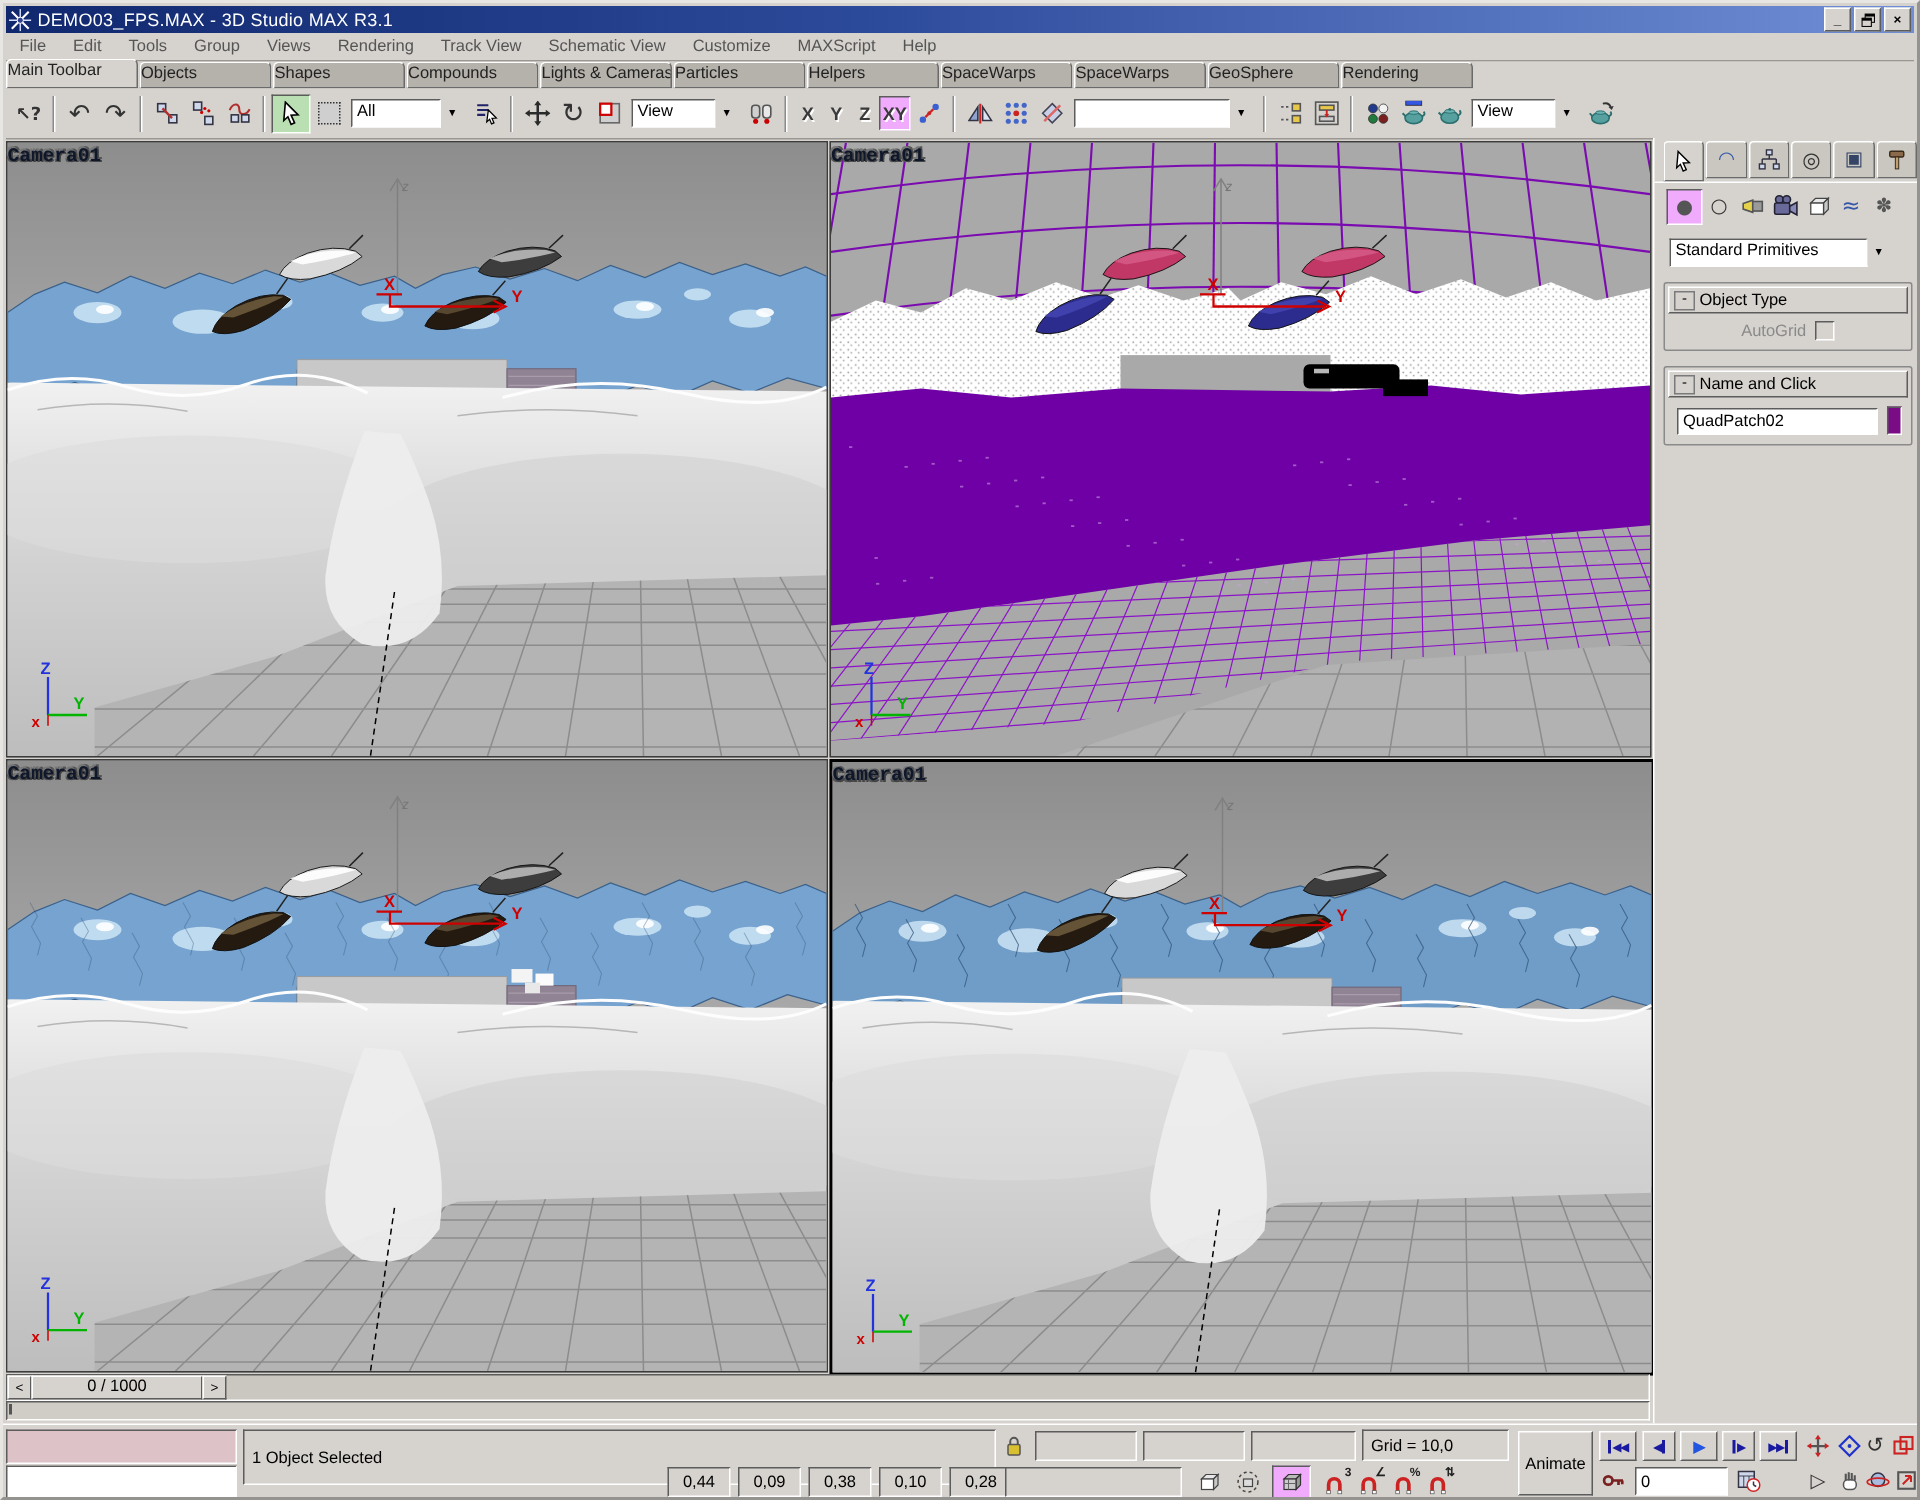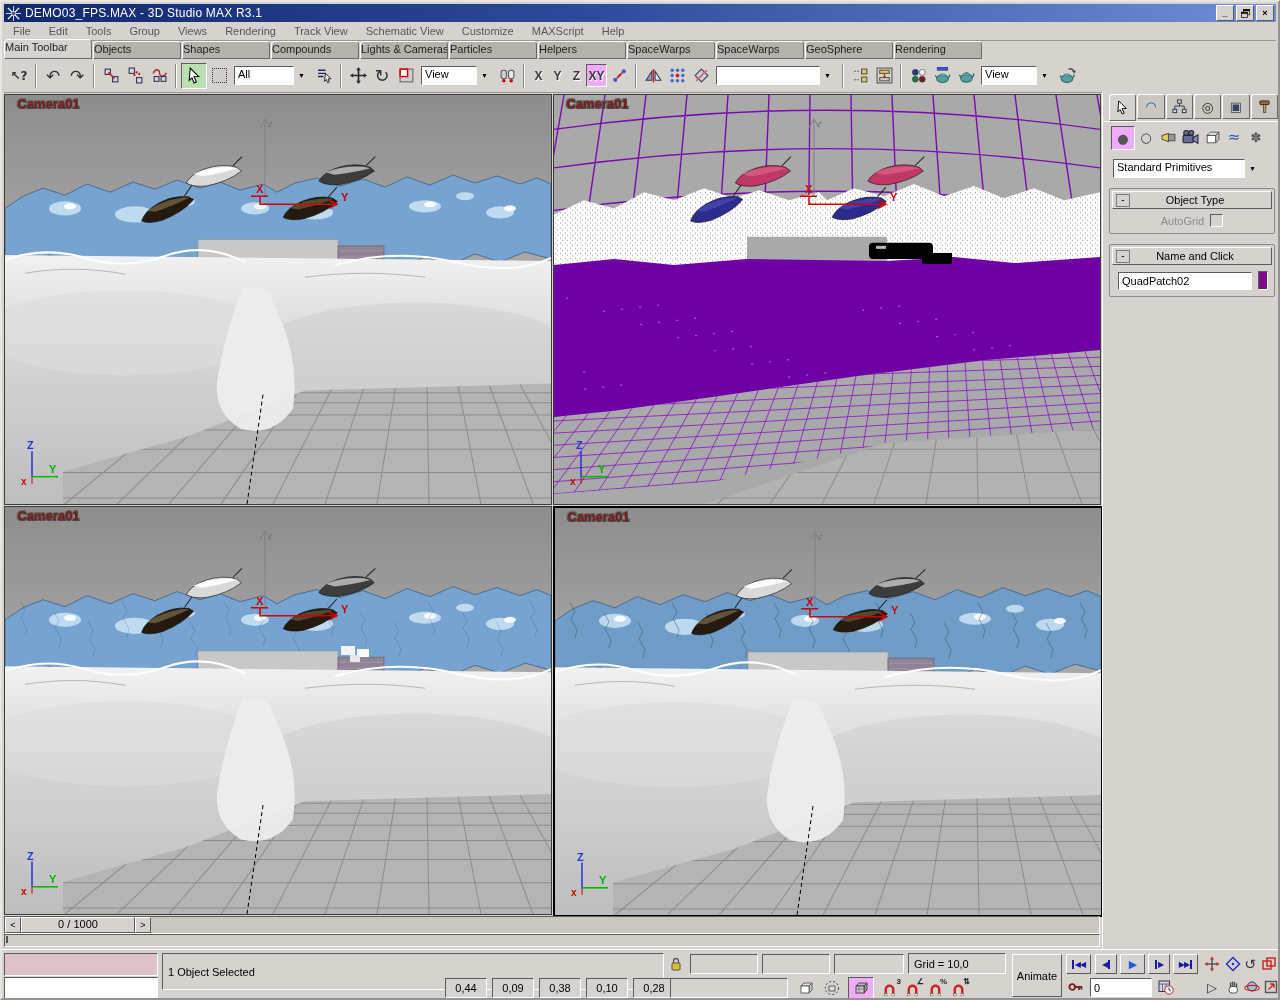--- a/index.html
+++ b/index.html
@@ -38,22 +38,22 @@
     font-weight:bold;color:#3a3a3a;text-shadow:1px 1px 0 #fff;font-size:12px;flex:0 0 auto}
   .dd{display:flex;align-items:center;height:20px;flex:0 0 auto;margin:0 3px}
   .ddv{background:#fff;border:1px solid;border-color:#5c5c5c #fff #fff #5c5c5c;height:16px;
     padding:1px 3px 0 3px;font-size:11px;overflow:hidden;white-space:nowrap}
   .dda{width:15px;height:18px;background:#d6d3ce;display:flex;align-items:center;justify-content:center;font-size:7px}
   .regionbox{width:13px;height:13px;border:1.5px dotted #333;background:#cfcfcf}
   
   .vp{position:absolute;background:#9a9a9a;border:1px solid #3c3c3c}
   .vp.activevp{border:2px solid #000}
   .vp svg.scene{position:absolute;left:0;top:0;width:100%;height:100%}
-  .vplabel{position:absolute;left:12px;top:1px;font-family:Liberation Sans, sans-serif;font-weight:bold;
-    font-size:13px;color:#7f1d1d;text-shadow:1px 1px 0 #444,-1px -1px 0 #777,1px -1px 0 #555,-1px 1px 0 #555;z-index:3}
+  .vplabel{position:absolute;left:0;top:1px;font-family:Liberation Mono, monospace;font-weight:bold;
+    font-size:13px;color:#0f172a;text-shadow:1px 1px 0 #444,-1px -1px 0 #777,1px -1px 0 #555,-1px 1px 0 #555;z-index:3}
   
   #timeslider{position:absolute;left:2px;top:914px;width:1094px;height:16px;
     border:1px solid;border-color:#5c5c5c #fff #fff #5c5c5c;background:#cac7c0;display:flex;align-items:center}
   .tsarrow{width:14px;height:14px;background:#d6d3ce;border:1px solid;border-color:#fff #5c5c5c #5c5c5c #fff;
     display:flex;align-items:center;justify-content:center;font-size:9px}
   #tsbtn{width:112px;height:14px;background:#d6d3ce;border:1px solid;border-color:#fff #5c5c5c #5c5c5c #fff;
     text-align:center;padding-top:0}
   #trackbar{position:absolute;left:2px;top:932px;width:1094px;height:11px;
     border:1px solid;border-color:#5c5c5c #fff #fff #5c5c5c;background:#d0cdc6}
   #trackbar .mark{position:absolute;left:1px;top:1px;width:3px;height:7px;border-left:2px solid #555}
@@ -65,21 +65,21 @@
     background:#cac7c0;border:1px solid;border-color:#fff #6a6a6a #6a6a6a #fff;border-radius:3px 3px 0 0;margin-right:1px}
   .cp-tab.active{background:#d6d3ce;height:25px}
   .cp-sub{display:flex;padding:4px 2px 2px 8px;border-top:1px solid #fff}
   .cp-sub .ti{width:22px;height:22px}
   .cp-dd{margin:6px 8px 0 10px}
   .rollout{margin:10px 6px 0 6px;border:1px solid #8a8a8a;border-radius:2px;padding-bottom:6px;background:#d6d3ce}
   .rhead{display:flex;align-items:center;height:16px;margin:2px;background:#d6d3ce;
     border:1px solid;border-color:#fff #5c5c5c #5c5c5c #fff}
   .rminus{width:12px;height:11px;margin:0 3px;border:1px solid #7a7a7a;display:flex;align-items:center;
     justify-content:center;font-size:10px;line-height:1;background:#d6d3ce}
-  .rtitle{flex:1;text-align:center;padding-right:14px}
+  .rtitle{flex:1;text-align:left;padding-right:14px}
   .agrow{display:flex;align-items:center;justify-content:center;margin-top:5px;color:#8a8a8a}
   .agbox{width:11px;height:11px;margin-left:6px;border:1px solid;border-color:#5c5c5c #fff #fff #5c5c5c;background:#d6d3ce}
   .objgrid{display:grid;grid-template-columns:72px 72px;gap:4px 6px;justify-content:center;margin-top:6px}
   .objbtn{height:17px;background:#d6d3ce;border:1px solid;border-color:#fff #5c5c5c #5c5c5c #fff;
     display:flex;align-items:center;justify-content:center;font-size:11px}
   .namerow{display:flex;align-items:center;margin:6px 6px 0 8px}
   .namefield{width:126px;height:16px;border:1px solid;border-color:#5c5c5c #fff #fff #5c5c5c;
     background:#fff;font-size:11px;padding:0 3px;font-family:"Liberation Sans",sans-serif}
   .swatch{width:17px;height:17px;margin-left:6px;border:1px solid;border-color:#5c5c5c #fff #fff #5c5c5c}
   

